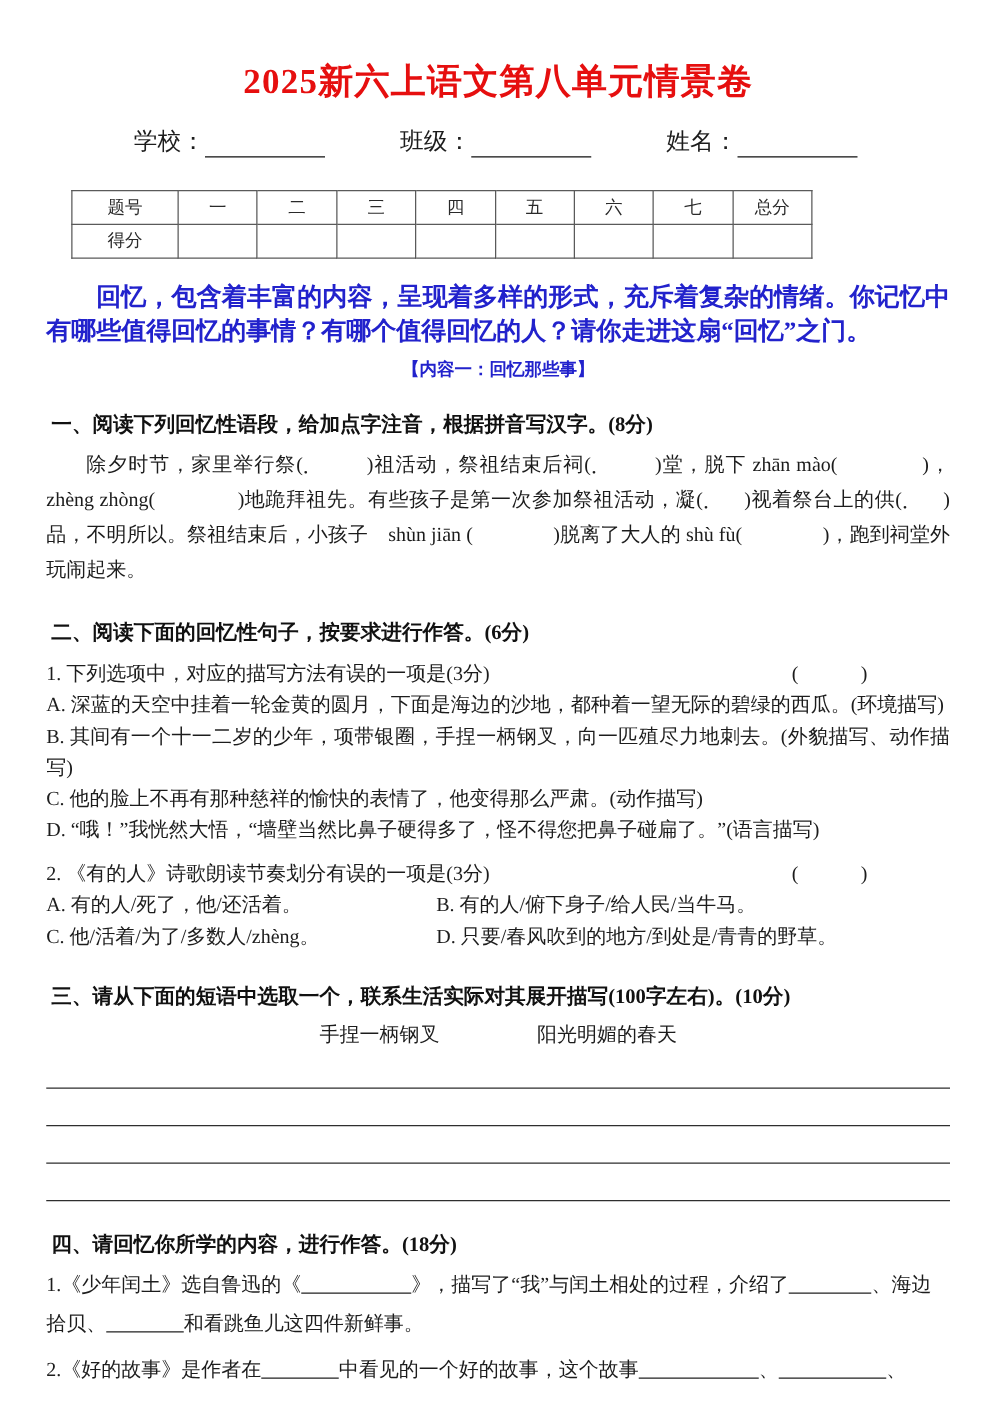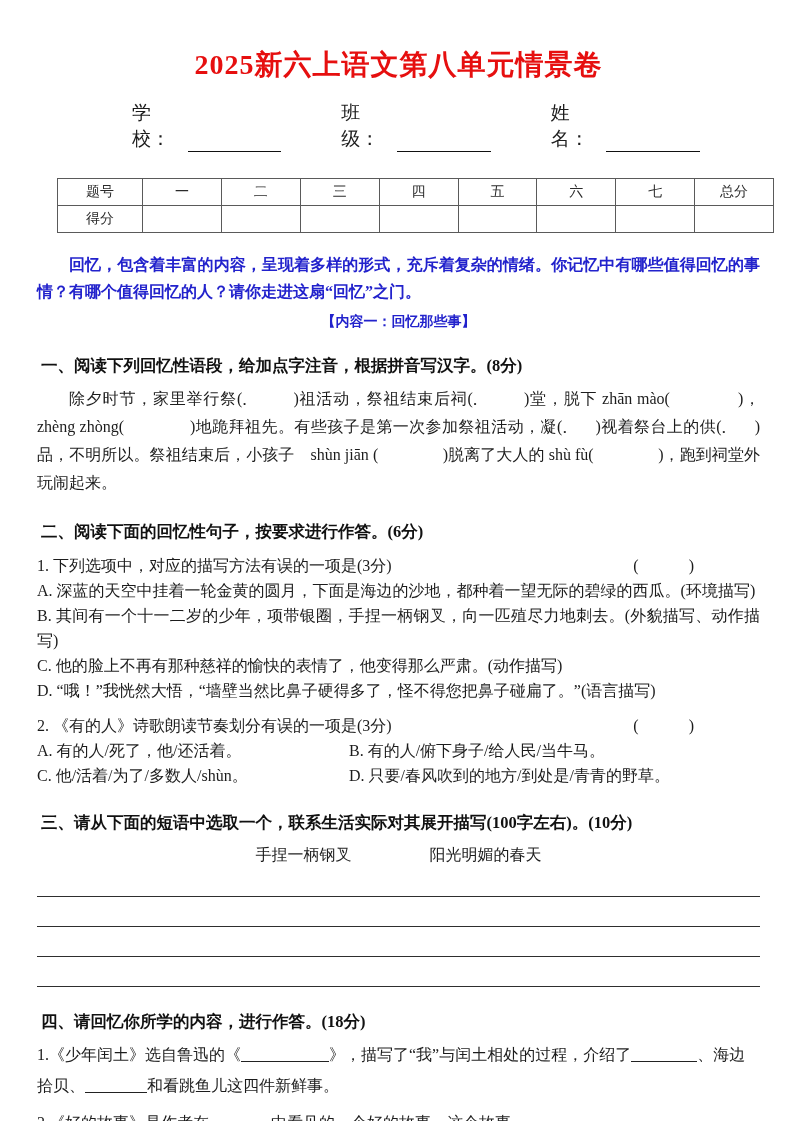--- a/index.html
+++ b/index.html
@@ -11,35 +11,35 @@
     padding:46px 33px 40px 37px;
   }
   .heiti{font-family:Liberation Serif, serif;font-weight:bold;}
 
   
   .exam-title{
     text-align:center;color:#e60f0f;font-size:28px;letter-spacing:1px;
     margin:0 0 16px 0;
   }
   
-  .info-row{display:flex;margin:0 0 26px 95px;font-size:19px;align-items:flex-start;}
+  .info-row{display:flex;margin:0 0 26px 70px;font-size:19px;align-items:flex-start;}
   .info-field{display:flex;align-items:flex-end;margin-right:60px;}
   .info-blank{display:inline-block;width:96px;border-bottom:1.5px solid #111;height:20px;}
 
   
-  table.score{border-collapse:collapse;width:717px;margin-left:20px;table-layout:fixed;}
+  table.score{border-collapse:collapse;width:593px;margin-left:20px;table-layout:fixed;}
   table.score td{
     border:1px solid #5a5a5a;height:26px;text-align:center;
     font-size:14px;color:#2a2a2a;padding:0 2px;
   }
   table.score td.first{width:80px;}
 
   
   .intro{
-    color:#2222cc;line-height:27px;font-size:16px;
+    color:#2222cc;line-height:27px;font-size:20px;
     text-indent:2em;margin:18px 0 0 0;text-align:justify;
   }
   .content-heading{
     color:#2222cc;text-align:center;font-size:14px;margin:8px 0 0 0;
   }
 
   
   .sec-title{font-size:16.5px;color:#111;margin:24px 0 0 4px;}
   .passage{line-height:28px;text-indent:2em;text-align:justify;margin:8px 0 0 0;}
 
@@ -128,21 +128,21 @@
 <div class="opt">C.  他的脸上不再有那种慈祥的愉快的表情了，他变得那么严肃。(动作描写)</div>
 <div class="opt">D. “哦！”我恍然大悟，“墙壁当然比鼻子硬得多了，怪不得您把鼻子碰扁了。”(语言描写)</div>
 
 <div class="q-row">
   <span>2. 《有的人》诗歌朗读节奏划分有误的一项是(3分)</span>
   <span class="paren">(　　)</span>
 </div>
 <div class="opt2-grid">
   <div class="opt">A.  有的人/死了，他/还活着。</div>
   <div class="opt">B.  有的人/俯下身子/给人民/当牛马。</div>
-  <div class="opt">C.  他/活着/为了/多数人/shùn。</div>
+  <div class="opt">C.  他/活着/为了/多数人/zhèng。</div>
   <div class="opt">D.  只要/春风吹到的地方/到处是/青青的野草。</div>
 </div>
 
 <div class="sec-title heiti">三、请从下面的短语中选取一个，联系生活实际对其展开描写(100字左右)。(10分)</div>
 <div class="phrase-row">
   <span>手捏一柄钢叉</span>
   <span>阳光明媚的春天</span>
 </div>
 <div class="writing-area">
   <div class="writing-line"></div>

